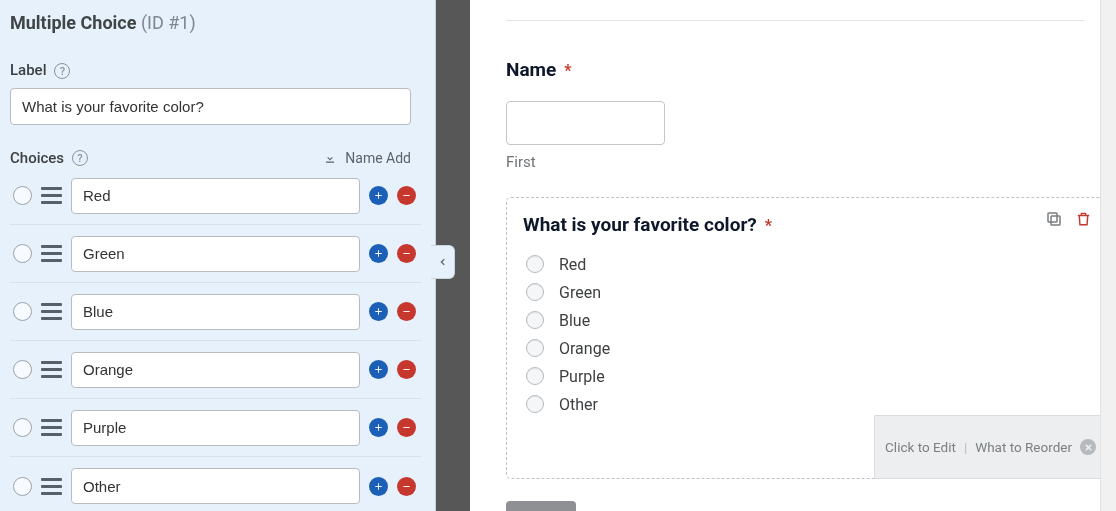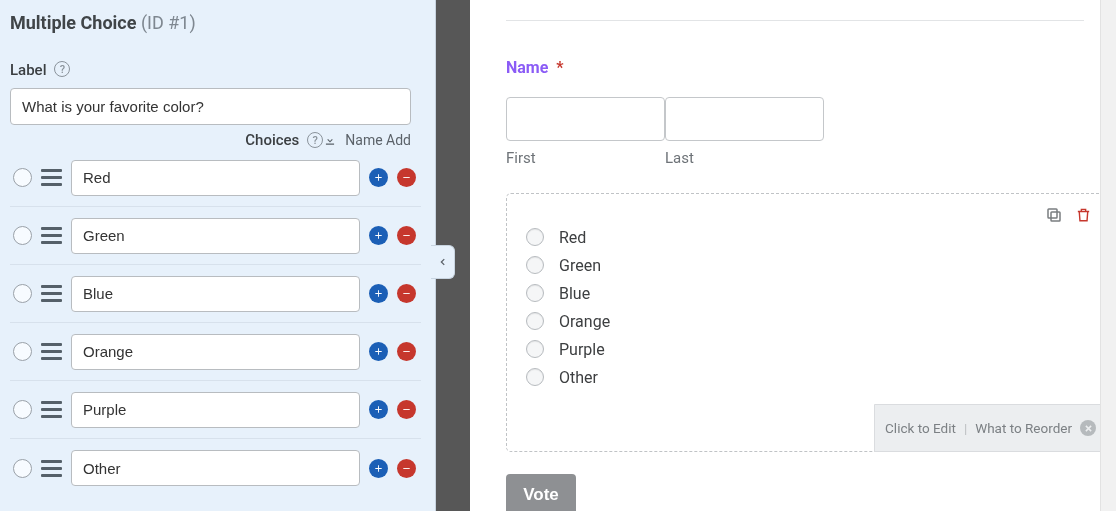--- a/index.html
+++ b/index.html
@@ -37,21 +37,21 @@
     .panel-title .id {
       font-weight: 400;
       color:#7e8790;
     }
     .label-row {
       margin-top: 28px;
       font-size: 15px;
       font-weight: 500;
       color:#3b3f42;
       display:flex;
-      align-items:flex-start;
+      align-items:flex-end;
       gap:8px;
     }
     .help-circle {
       width:16px; height:16px;
       border:1.5px solid #8a939b;
       border-radius:50%;
       font-size:11px;
       color:#8a939b;
       display:flex;
       align-items:center;
@@ -64,23 +64,23 @@
       background:#fff;
       border:1px solid #b8bcc0;
       border-radius:4px;
       padding:0 11px;
       font-size:15px;
       color:#333;
     }
     .choices-header {
       display:flex;
       align-items:center;
-      justify-content:flex-end;
+      justify-content:space-between;
       width:401px;
-      margin-top:6px;
+      margin-top:24px;
     }
     .choices-header-left {
       display:flex; align-items:center; gap:8px;
       font-size:15px; font-weight:500; color:#3b3f42;
     }
     .bulk-add {
       display:flex; align-items:center; gap:8px;
       font-size:14px; color:#5b6269;
     }
     .down-icon svg { display:block; }
@@ -151,28 +151,28 @@
       position:relative;
     }
     .prev-divider {
       position:absolute;
       left:36px; top:20px;
       width:578px;
       height:1px;
       background:#e2e4e6;
     }
     .field-label {
-      font-size:16px;
+      font-size:19px;
       font-weight:700;
-      color:#8b5cf6;
+      color:#0f172a;
     }
     .req { color:#c6372d; font-weight:700; margin-left:4px; }
     .name-fields {
       margin-top:20px;
-      display:flex; 
+      display:flex; gap:22px;
     }
     .nf {
       display:flex; flex-direction:column;
     }
     .nf input {
       width:159px; height:44px;
       border:1px solid #c4c7ca;
       border-radius:4px;
       padding:0 10px;
       font-size:15px;
@@ -210,21 +210,21 @@
       border-radius:50%;
       background:#f5f6f7;
       box-shadow: inset 0 1px 1px rgba(0,0,0,0.07);
     }
     .hint-bar {
       position:absolute;
       right:-1px; bottom:-1px;
       background:#eceef0;
       border:1px solid #dadcdf;
       border-radius:0 0 5px 0;
-      padding:15px 10px;
+      padding:23px 10px;
       display:flex;
       align-items:flex-end;
       gap:8px;
       font-size:13.5px;
       color:#7c8084;
       margin-left:48px;
     }
     .hint-bar .sep { color:#bcbfc2; }
     .hint-close {
       width:16px; height:16px; border-radius:50%;
@@ -412,39 +412,39 @@
 
     <div style="margin-top:24px;">
       <span class="field-label">Name</span>
       <span class="req">*</span>
     </div>
     <div class="name-fields">
       <div class="nf">
         <input type="text" style="">
         <span>First</span>
       </div>
-      <div class="nf">
-        <input type="text" style="">
-        <span>Last</span>
-      </div>
     </div>
 
     <div class="mc-block">
       <div class="mc-actions">
         <span class="icon">
           <svg width="18" height="18" viewBox="0 0 24 24" fill="none" stroke="#7a7d80" stroke-width="2">
               <rect x="8" y="8" width="12" height="12" rx="1"></rect>
               <rect x="4" y="4" width="12" height="12" rx="1"></rect>
             </svg>
         </span>
         <span class="icon trash">
           <svg width="17" height="18" viewBox="0 0 24 24" fill="none" stroke="#c6372d" stroke-width="2">
               <path d="M4 7h16M9 7V4h6v3M6 7l1 13h10l1-13"></path>
             </svg>
         </span>
+      </div>
+      <div>
+        <span class="field-label">What is your favorite color?</span>
+        <span class="req">*</span>
       </div>
       <div class="opts">
         <div class="opt-row">
             <span class="opt-radio"></span>
             <span>Red</span>
           </div>
         <div class="opt-row">
             <span class="opt-radio"></span>
             <span>Green</span>
           </div>

